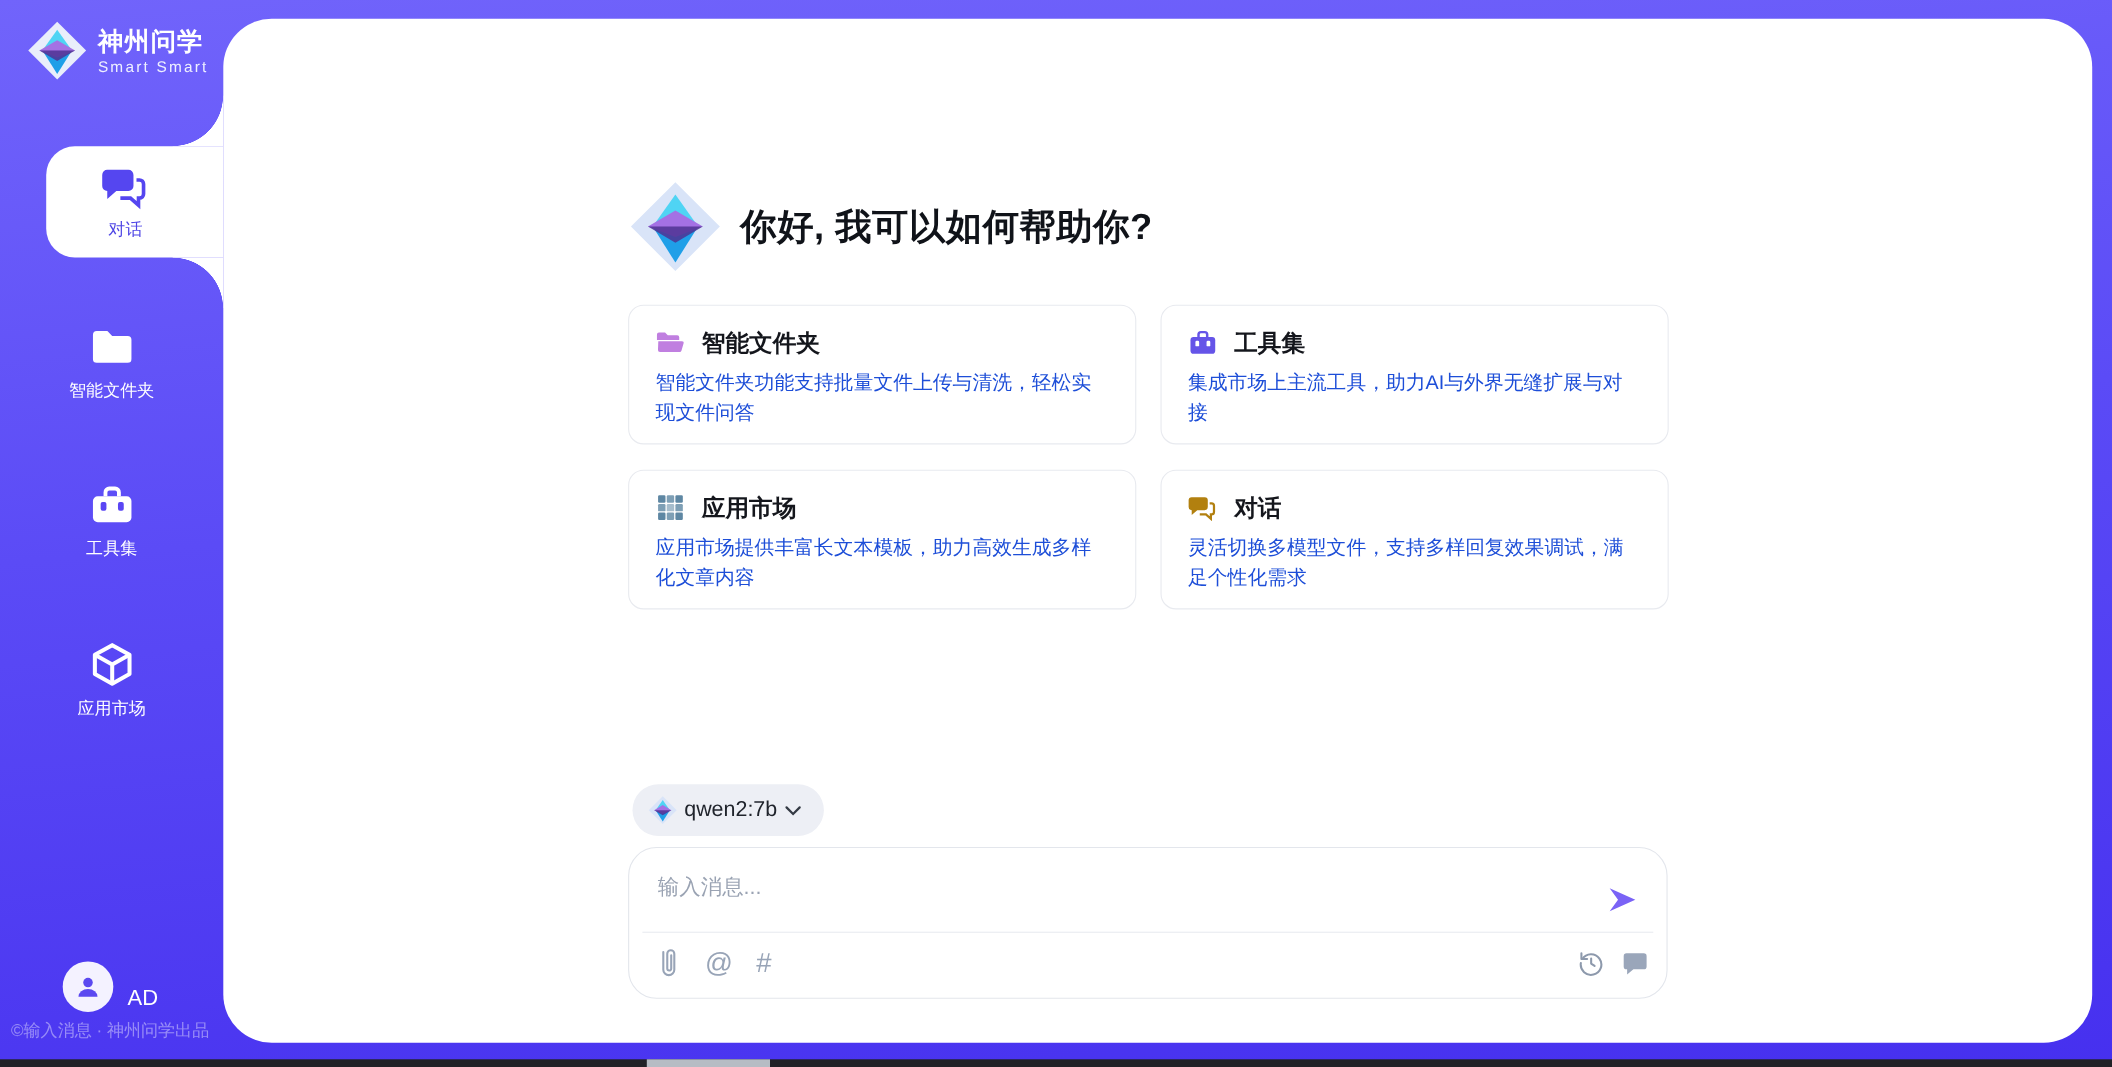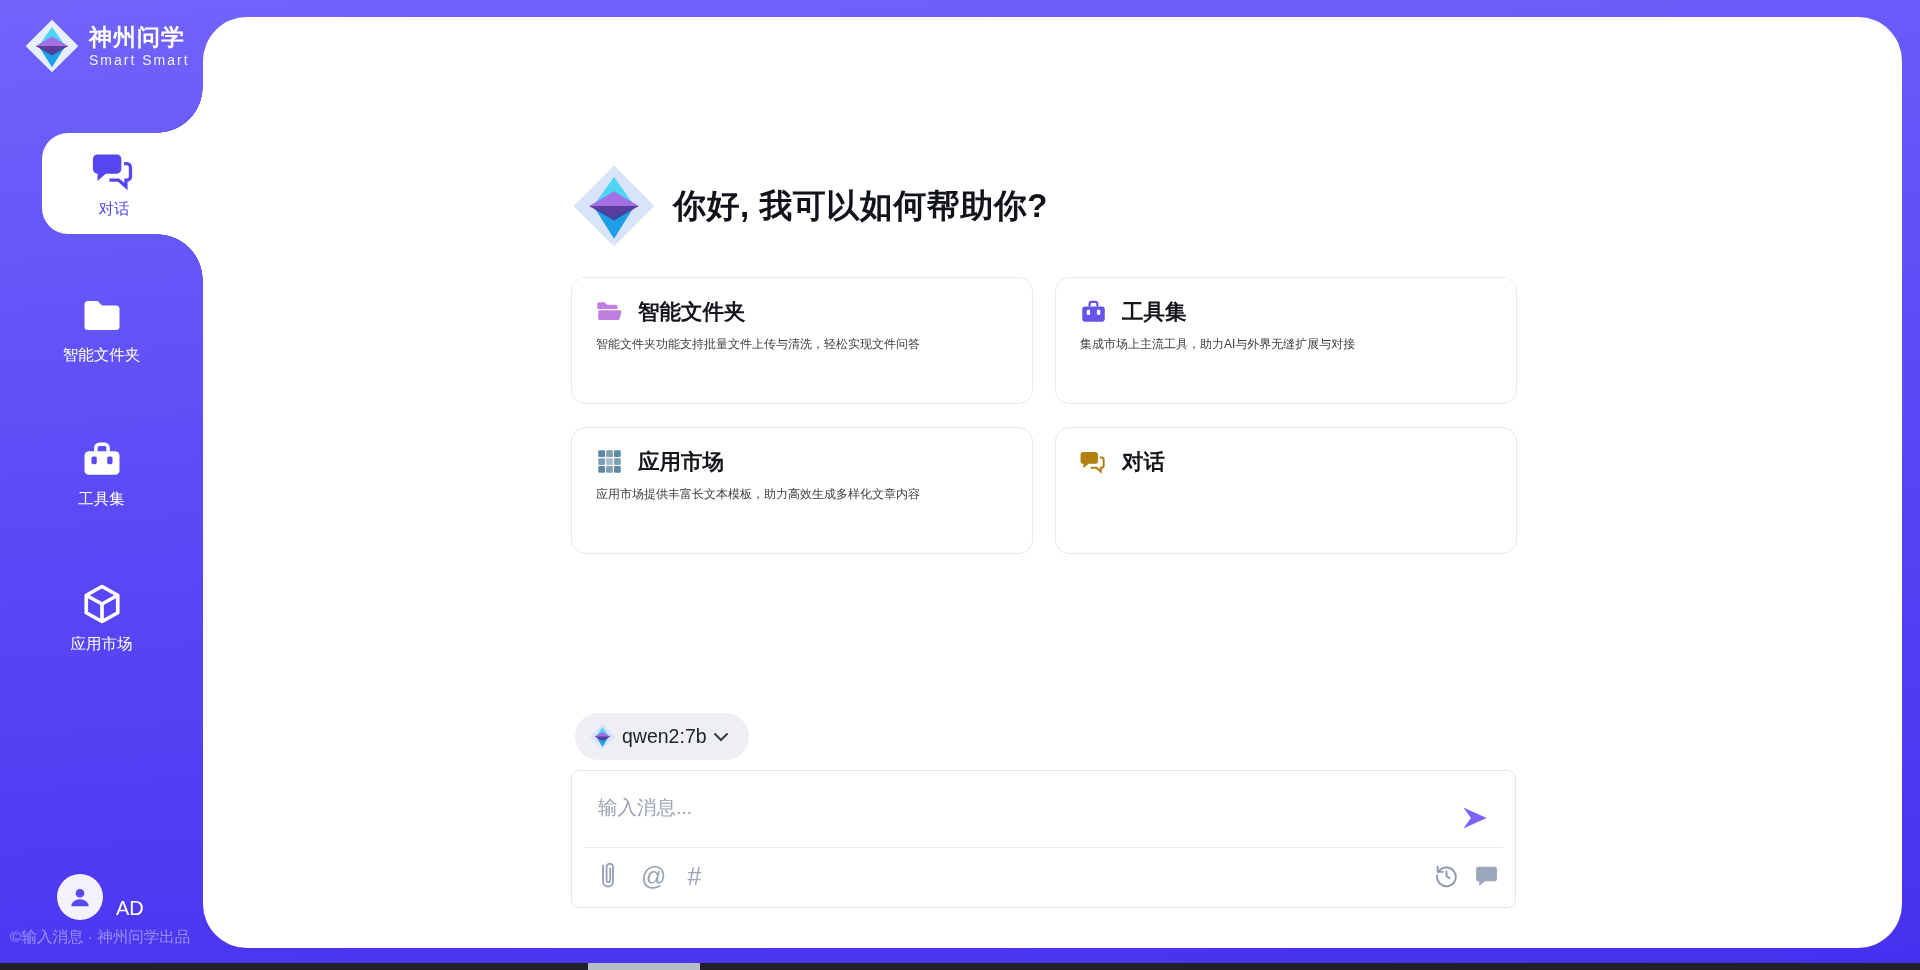--- a/index.html
+++ b/index.html
@@ -71,37 +71,37 @@
     position:absolute;left:0;top:260px;width:946px;
     display:grid;grid-template-columns:462px 462px;grid-auto-rows:127px;column-gap:22px;row-gap:23px;
   }
   .card{
     box-sizing:border-box;background:#fff;border:1px solid #e8eaef;border-radius:14px;
     padding:19px 24px;cursor:pointer;
   }
   .card-head{display:flex;align-items:center;gap:15px;}
   .card-head svg{width:27px;height:27px;flex:0 0 auto;}
   .card-title{font-size:21.5px;font-weight:bold;color:#14161c;}
-  .card-desc{margin-top:9px;font-size:12px;line-height:1.5;color:#404040;}
+  .card-desc{margin-top:9px;font-size:18px;line-height:1.5;color:#1d4ed8;}
   .ic-folder{color:#c07fe0;} .ic-tools{color:#6554e8;} .ic-market{color:#5e87a3;} .ic-chat4{color:#b2800f;}
   .cut-card{fill:#ffffff;}
 
   
   .model-pill{
     position:absolute;left:4px;top:696px;height:47px;display:inline-flex;align-items:center;gap:6px;
     background:#edeff5;border-radius:24px;padding:0 20px 0 14px;cursor:pointer;
   }
   .model-pill .mlogo{width:27px;height:27px;}
   .model-pill .mname{font-size:19.5px;color:#20242c;}
   .model-pill .chev{width:16px;height:10px;color:#343a44;}
 
   
   .composer{
     position:absolute;left:0;top:753px;width:945px;height:138px;box-sizing:border-box;
-    border:1.5px solid #e3e6ec;border-radius:8px;background:#fff;
+    border:1.5px solid #e3e6ec;border-radius:26px;background:#fff;
   }
   .msg-input{
     position:absolute;left:24px;top:18px;width:840px;height:34px;border:none;outline:none;
     font-family:inherit;font-size:19.5px;color:#2a2f38;background:transparent;
   }
   .msg-input::placeholder{color:#9aa3b3;}
   .send{position:absolute;right:26px;top:33px;width:28px;height:28px;color:#7a63f6;cursor:pointer;}
   .comp-divider{position:absolute;left:12px;right:12px;top:76px;height:1px;background:#e9ebf0;}
   .comp-left{position:absolute;left:24px;top:90px;display:flex;align-items:center;gap:21px;color:#98a4b7;}
   .comp-left .glyph{font-size:25px;line-height:1;cursor:pointer;}
@@ -243,20 +243,21 @@
         </div>
 
         <div class="card">
           <div class="card-head">
             <svg class="ic-chat4" viewBox="0 0 48 48">
               <path d="M6 7 h21 a5 5 0 0 1 5 5 v11 a5 5 0 0 1 -5 5 h-12 l-9 8 v-8 h0 a5 5 0 0 1 -5 -5 V12 a5 5 0 0 1 5 -5 z" fill="currentColor"></path>
               <path d="M35 17 h3 a4 4 0 0 1 4 4 v10 a4 4 0 0 1 -4 4 h-1 v7 l-8 -7 h-10" fill="none" stroke="currentColor" stroke-width="3.6"></path>
             </svg>
             <div class="card-title">对话</div>
           </div>
+          <div class="card-desc">灵活切换多模型文件，支持多样回复效果调试，满足个性化需求</div>
         </div>
 
       </div>
 
       <div class="model-pill">
         <svg class="mlogo" viewBox="0 0 100 100">
           <polygon points="50,3 97,50 50,97 3,50" fill="#d9e4f8"></polygon>
           <polygon points="50,16 74,50 26,50" fill="#4fd4f4"></polygon>
           <polygon points="26,50 74,50 50,88" fill="#1f9fe8"></polygon>
           <polygon points="50,33 79,50 50,61 21,50" fill="#a471e4"></polygon>

